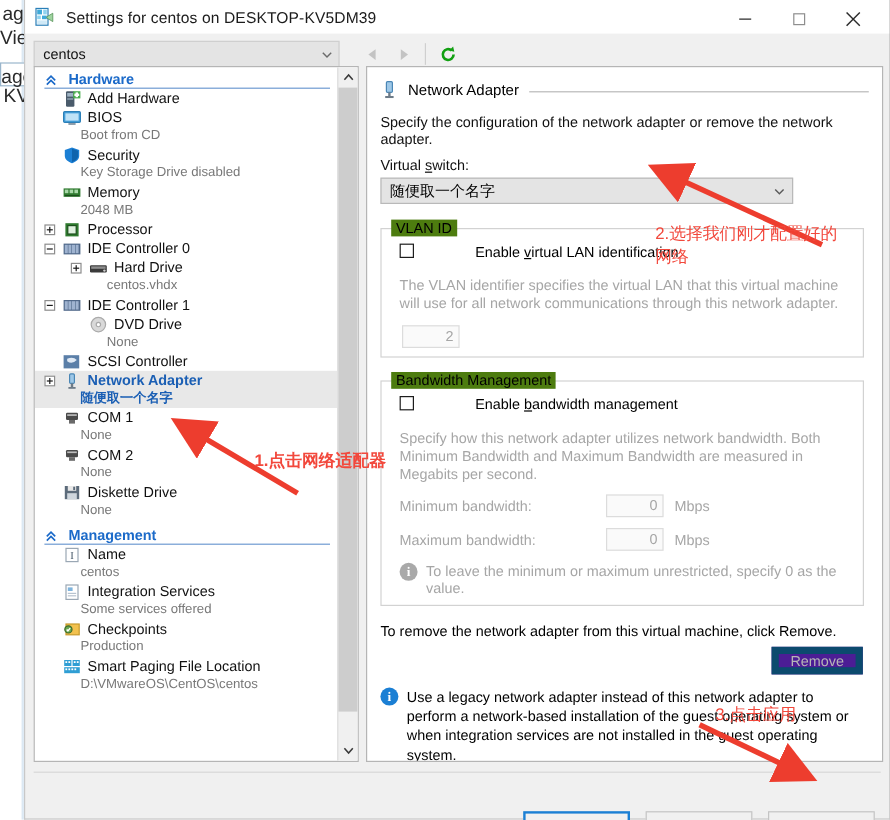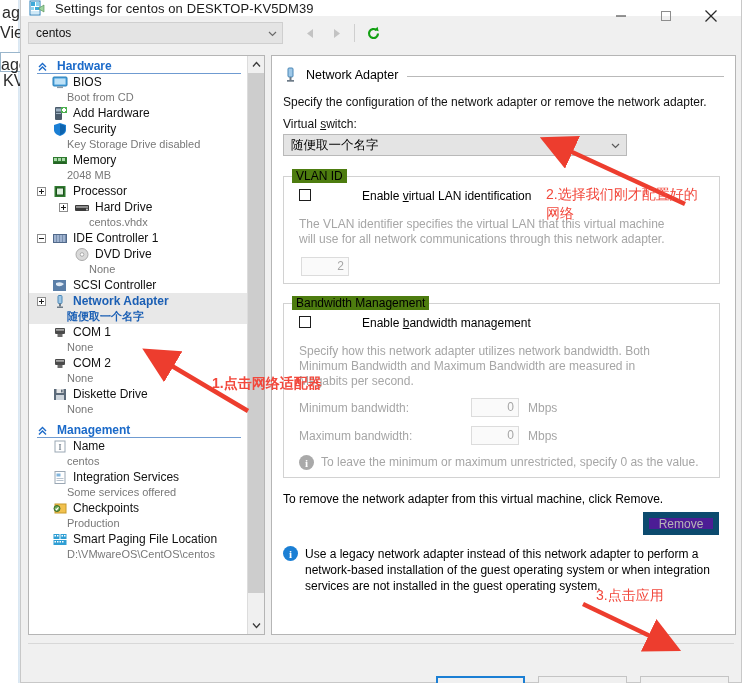--- a/index.html
+++ b/index.html
@@ -35,21 +35,21 @@
   #dialog {
     position: absolute; left: 20px; top: 0px;
     width: 722px; height: 683px;
     background: #f0f0f0;
     border: 1px solid #c8c8c8;
     border-top: none;
   }
 
   
   #titlebar {
-    position: relative; height: 16px; background: #ffffff;
+    position: relative; height: 28px; background: #ffffff;
     display: flex; align-items: center;
   }
   #title-icon {
     width: 17px; height: 17px; margin-left: 8px; position: relative; flex: none;
   }
   #title-text {
     margin-left: 9px; font-size: 13px; color: #1b1b1b; letter-spacing: .1px;
   }
   .winbtn {
     width: 45px; height: 31px; display: flex; align-items: center;
@@ -78,21 +78,21 @@
 
   
   #body-split {
     position: absolute; left: 7px; top: 55px;
     width: 708px; height: 580px;
     display: flex;
   }
 
   
   #sidebar {
-    width: 237px; height: 580px; background: #ffffff;
+    width: 271px; height: 580px; background: #ffffff;
     border: 1px solid #b5b5b5; position: relative; overflow: hidden;
   }
   #tree { position: absolute; left: 0; top: 0; right: 17px; bottom: 0; }
 
   .sec-head {
     display: flex; align-items: center; height: 17px;
     padding-left: 8px; margin-top: 1px; position: relative;
   }
   .sec-head .sec-label {
     color: #1b6ac9; font-weight: bold; font-size: 12px; margin-left: 9px;
@@ -337,52 +337,52 @@
           </span>
           <span class="sec-label">Hardware</span>
           <span class="sec-rule"></span>
         </div>
 
         <div class="node">
           <div class="node-row indent-1">
             <span class="expander-spacer"></span>
             <span class="ico">
               <svg width="16" height="15" viewBox="0 0 16 15">
-                  <rect x="1" y="2" width="14" height="9" rx="1" fill="#4aa3dd" stroke="#2b7fb8"></rect>
-                  <rect x="2.5" y="3.5" width="11" height="6" fill="#bfe2f7"></rect>
-                  <rect x="5" y="11.5" width="6" height="1.6" fill="#8a9aa8"></rect>
-                </svg>
-            </span>
-            <span class="node-label">BIOS</span>
-          </div>
-          <div class="node-sub sub-i1">Boot from CD</div>
-        </div>
-
-        <div class="node">
-          <div class="node-row indent-1">
-            <span class="expander-spacer"></span>
-            <span class="ico">
-              <svg width="16" height="15" viewBox="0 0 16 15">
                   <rect x="3" y="1" width="7" height="13" rx="1" fill="#4a5b6b"></rect>
                   <rect x="4" y="2.5" width="5" height="3" fill="#9fb3c4"></rect>
                   <rect x="4" y="7" width="5" height="1" fill="#9fb3c4"></rect>
                   <rect x="9" y="1" width="6" height="6" fill="#4caf50"></rect>
                   <rect x="11" y="2" width="2" height="4" fill="#fff"></rect>
                   <rect x="10" y="3" width="4" height="2" fill="#fff"></rect>
                 </svg>
             </span>
             <span class="node-label">Add Hardware</span>
           </div>
         </div>
 
         <div class="node">
           <div class="node-row indent-1">
             <span class="expander-spacer"></span>
             <span class="ico">
               <svg width="16" height="15" viewBox="0 0 16 15">
+                  <rect x="1" y="2" width="14" height="9" rx="1" fill="#4aa3dd" stroke="#2b7fb8"></rect>
+                  <rect x="2.5" y="3.5" width="11" height="6" fill="#bfe2f7"></rect>
+                  <rect x="5" y="11.5" width="6" height="1.6" fill="#8a9aa8"></rect>
+                </svg>
+            </span>
+            <span class="node-label">BIOS</span>
+          </div>
+          <div class="node-sub sub-i1">Boot from CD</div>
+        </div>
+
+        <div class="node">
+          <div class="node-row indent-1">
+            <span class="expander-spacer"></span>
+            <span class="ico">
+              <svg width="16" height="15" viewBox="0 0 16 15">
                   <path d="M8 1 L14 3 V8 C14 11 11 13 8 14 C5 13 2 11 2 8 V3 Z" fill="#1b7fd4"></path>
                   <path d="M8 2 L13 3.7 V8 C13 10.4 10.6 12.2 8 13 Z" fill="#0e63ad"></path>
                 </svg>
             </span>
             <span class="node-label">Security</span>
           </div>
           <div class="node-sub sub-i1">Key Storage Drive disabled</div>
         </div>
 
         <div class="node">
@@ -408,20 +408,35 @@
             <span class="ico">
               <svg width="16" height="15" viewBox="0 0 16 15">
                   <rect x="2.5" y="2" width="11" height="11" fill="#2f7a2f"></rect>
                   <rect x="4.5" y="4" width="7" height="7" fill="#dff0df" stroke="#1c4f1c"></rect>
                 </svg>
             </span>
             <span class="node-label">Processor</span>
           </div>
         </div>
 
+        <div class="node">
+          <div class="node-row indent-1">
+            <span class="expander"></span>
+            <span class="ico">
+              <svg width="16" height="15" viewBox="0 0 16 15">
+                  <rect x="1" y="3" width="14" height="9" fill="#51698a"></rect>
+                  <rect x="2" y="4" width="2.5" height="7" fill="#9fb3d0"></rect>
+                  <rect x="5" y="4" width="2.5" height="7" fill="#9fb3d0"></rect>
+                  <rect x="8" y="4" width="2.5" height="7" fill="#9fb3d0"></rect>
+                  <rect x="11" y="4" width="2.5" height="7" fill="#9fb3d0"></rect>
+                </svg>
+            </span>
+            <span class="node-label">IDE Controller 0</span>
+          </div>
+        </div>
 
         <div class="node">
           <div class="node-row indent-2">
             <span class="expander plus"></span>
             <span class="ico">
               <svg width="16" height="15" viewBox="0 0 16 15">
                   <rect x="1" y="5" width="14" height="6" rx="1" fill="#3a3a3a"></rect>
                   <rect x="2" y="6" width="12" height="2" fill="#8e8e8e"></rect>
                   <circle cx="13" cy="9.5" r="1" fill="#cfcfcf"></circle>
                 </svg>

